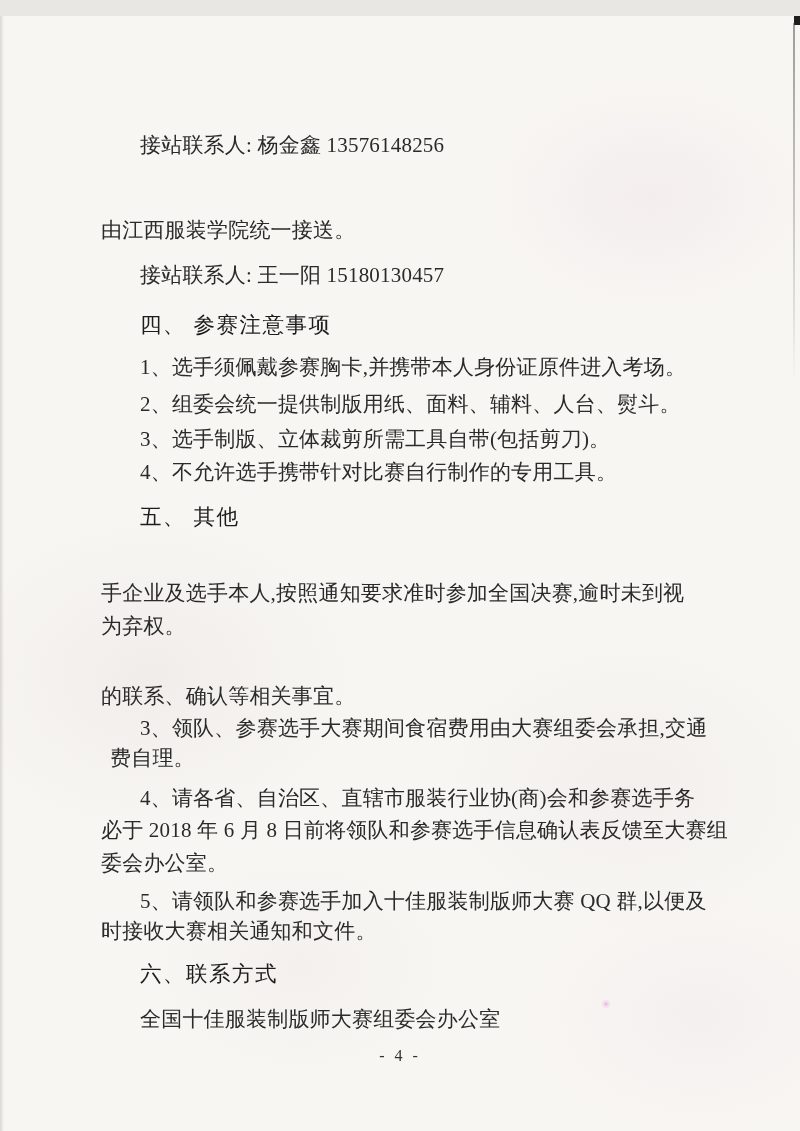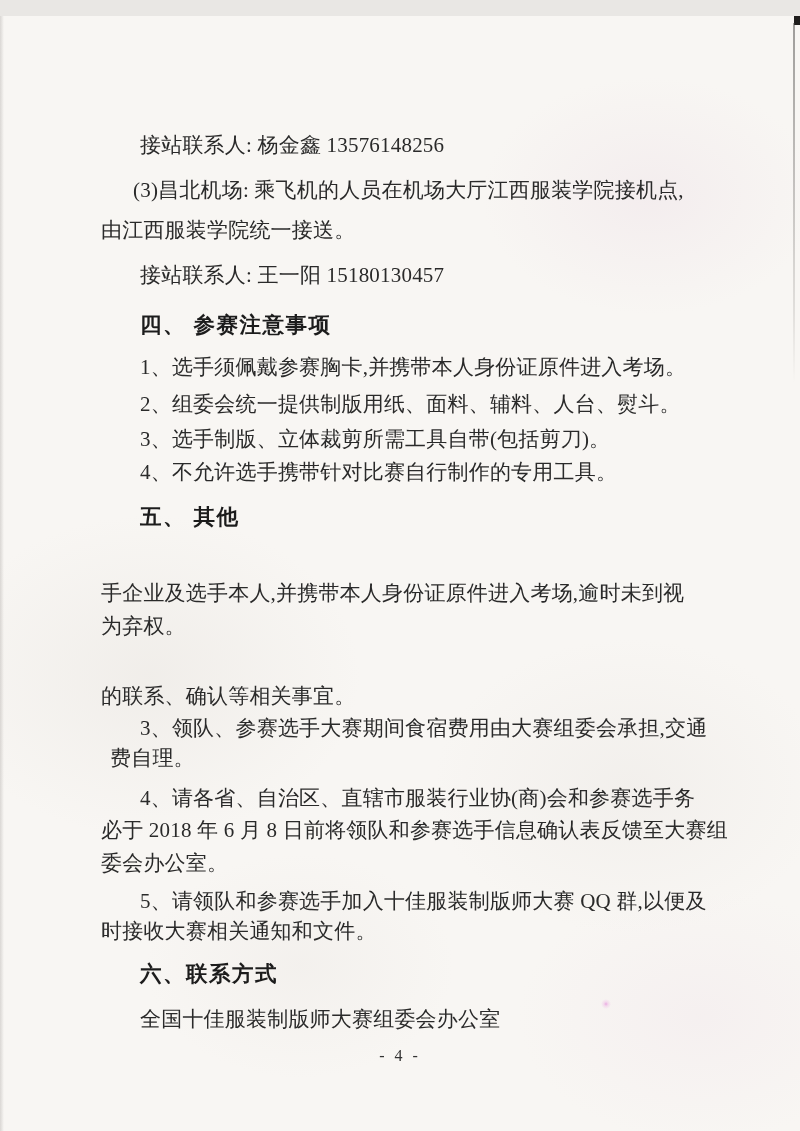--- a/index.html
+++ b/index.html
@@ -28,21 +28,21 @@
   .ln {
     position:absolute;
     font-size:21px;
     line-height:24px;
     white-space:pre;
     letter-spacing:0.2px;
     color:#2a2a2a;
   }
   .heading {
     font-family:"Liberation Sans", sans-serif;
-    font-weight:700;
+    font-weight:400;
     font-size:21.5px;
     letter-spacing:1.5px;
     color:#1c1c1c;
   }
   .footer {
     position:absolute;
     top:1031px; left:0; width:100%;
     text-align:center;
     font-size:16px;
     letter-spacing:3px;
@@ -61,32 +61,31 @@
 </style>
 </head>
 <body>
 
 <div class="page">
 
   <div class="corner-mark"></div>
   <div class="edge-line"></div>
 
   <div class="ln" style="top:117px;left:140px">接站联系人: 杨金鑫 13576148256</div>
-  <div class="ln" style="top:162px;left:133px">(3)昌北机场: 乘飞机的人员在机场大厅江西服装学院接机点,</div>
   <div class="ln" style="top:202px;left:101px">由江西服装学院统一接送。</div>
   <div class="ln" style="top:247px;left:140px">接站联系人: 王一阳 15180130457</div>
 
   <div class="ln heading" style="top:297px;left:140px">四、 参赛注意事项</div>
   <div class="ln" style="top:339px;left:140px">1、选手须佩戴参赛胸卡,并携带本人身份证原件进入考场。</div>
   <div class="ln" style="top:376px;left:140px">2、组委会统一提供制版用纸、面料、辅料、人台、熨斗。</div>
   <div class="ln" style="top:411px;left:140px">3、选手制版、立体裁剪所需工具自带(包括剪刀)。</div>
   <div class="ln" style="top:444px;left:140px">4、不允许选手携带针对比赛自行制作的专用工具。</div>
 
   <div class="ln heading" style="top:489px;left:140px">五、 其他</div>
-  <div class="ln" style="top:565px;left:101px">手企业及选手本人,并携带本人身份证原件进入考场,逾时未到视</div>
+  <div class="ln" style="top:565px;left:101px">手企业及选手本人,按照通知要求准时参加全国决赛,逾时未到视</div>
   <div class="ln" style="top:598px;left:101px">为弃权。</div>
   <div class="ln" style="top:668px;left:101px">的联系、确认等相关事宜。</div>
   <div class="ln" style="top:700px;left:140px">3、领队、参赛选手大赛期间食宿费用由大赛组委会承担,交通</div>
   <div class="ln" style="top:730px;left:110px">费自理。</div>
   <div class="ln" style="top:770px;left:140px">4、请各省、自治区、直辖市服装行业协(商)会和参赛选手务</div>
   <div class="ln" style="top:802px;left:101px">必于 2018 年 6 月 8 日前将领队和参赛选手信息确认表反馈至大赛组</div>
   <div class="ln" style="top:835px;left:101px">委会办公室。</div>
   <div class="ln" style="top:873px;left:140px">5、请领队和参赛选手加入十佳服装制版师大赛 QQ 群,以便及</div>
   <div class="ln" style="top:903px;left:101px">时接收大赛相关通知和文件。</div>
 

